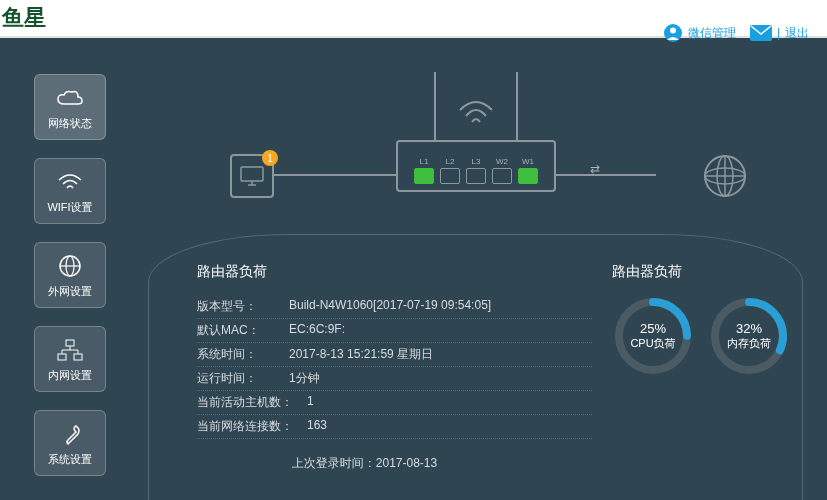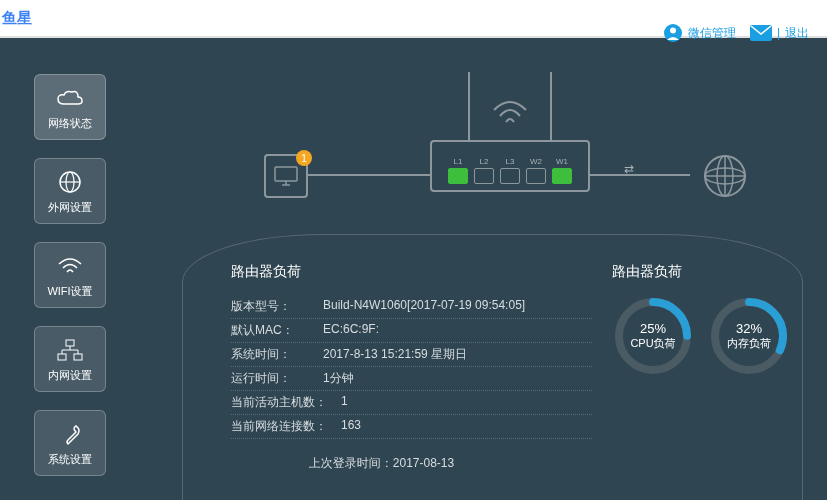--- a/index.html
+++ b/index.html
@@ -1,24 +1,24 @@
 <!DOCTYPE html>
 <html><head>
 <meta charset="utf-8">
 <style>
 * { margin: 0; padding: 0; box-sizing: border-box; }
 body { font-family: "Microsoft YaHei", Arial, sans-serif; background: #fff; width: 827px; height: 500px; overflow: hidden; }
 
 .topbar { height: 38px; display: flex; align-items: center; justify-content: space-between; padding: 0 18px 0 0; border-bottom: 2px solid #e0e0e0; }
-.logo { font-size: 15px; font-weight: bold; color: #3b82f6; padding-left: 2px; }
+.logo { font-size: 22px; font-weight: bold; color: #14532d; padding-left: 2px; }
 .topbar-right { display: flex; align-items: center; gap: 14px; }
 .tb-item { display: flex; align-items: center; gap: 5px; font-size: 12px; color: #1a9fe3; cursor: pointer; margin-top: 30px; }
 .tb-sep { color: #1a9fe3; font-size: 12px; }
 
-.main { display: flex; height: calc(100% - 38px); background: #2f4551; gap: 34px; }
+.main { display: flex; height: calc(100% - 38px); background: #2f4551; }
 .sidebar { width: 134px; padding: 36px 0 0 34px; display: flex; flex-direction: column; gap: 18px; }
 .nav-item { width: 72px; height: 66px; background: rgba(255,255,255,0.12); border: 1px solid rgba(255,255,255,0.25); border-radius: 6px; display: flex; flex-direction: column; align-items: center; justify-content: center; gap: 4px; cursor: pointer; }
 .nav-item.active { background: rgba(255,255,255,0.22); }
 .nav-icon { width: 28px; height: 28px; display: flex; align-items: center; justify-content: center; }
 .nav-label { color: #fff; font-size: 11px; }
 
 .content { flex: 1; position: relative; padding: 20px 18px 0 0; }
 .topology { height: 190px; position: relative; }
 
 
@@ -93,37 +93,37 @@
     <div class="nav-item active">
       <span class="nav-icon">
         <svg width="28" height="20">
             <path d="M8 16 Q2 16 2 11 Q2 6 8 7 Q10 2 16 4 Q22 2 22 9 Q26 9 26 13 Q26 16 22 16 Z" fill="none" stroke="#fff" stroke-width="1.5"></path>
           </svg>
       </span>
       <span class="nav-label">网络状态</span>
     </div>
     <div class="nav-item">
       <span class="nav-icon">
+        <svg width="26" height="20">
+            <path d="M2 8 Q13 -2 24 8" stroke="#fff" stroke-width="1.5" fill="none"></path>
+            <path d="M6 12 Q13 5 20 12" stroke="#fff" stroke-width="1.5" fill="none"></path>
+            <path d="M10 16 Q13 12 16 16" stroke="#fff" stroke-width="1.5" fill="none"></path>
+          </svg>
+      </span>
+      <span class="nav-label">WIFI设置</span>
+    </div>
+    <div class="nav-item">
+      <span class="nav-icon">
         <svg width="24" height="24">
             <circle cx="12" cy="12" r="10" stroke="#fff" stroke-width="1.5" fill="none"></circle>
             <ellipse cx="12" cy="12" rx="4" ry="10" stroke="#fff" stroke-width="1.2" fill="none"></ellipse>
             <line x1="2" y1="12" x2="22" y2="12" stroke="#fff" stroke-width="1.2"></line>
           </svg>
       </span>
       <span class="nav-label">外网设置</span>
-    </div>
-    <div class="nav-item">
-      <span class="nav-icon">
-        <svg width="26" height="20">
-            <path d="M2 8 Q13 -2 24 8" stroke="#fff" stroke-width="1.5" fill="none"></path>
-            <path d="M6 12 Q13 5 20 12" stroke="#fff" stroke-width="1.5" fill="none"></path>
-            <path d="M10 16 Q13 12 16 16" stroke="#fff" stroke-width="1.5" fill="none"></path>
-          </svg>
-      </span>
-      <span class="nav-label">WIFI设置</span>
     </div>
     <div class="nav-item">
       <span class="nav-icon">
         <svg width="26" height="22">
             <rect x="9" y="1" width="8" height="6" stroke="#fff" fill="none"></rect>
             <rect x="1" y="15" width="8" height="6" stroke="#fff" fill="none"></rect>
             <rect x="17" y="15" width="8" height="6" stroke="#fff" fill="none"></rect>
             <path d="M13 7 V11 M5 15 V11 H21 V15" stroke="#fff" fill="none"></path>
           </svg>
       </span>

